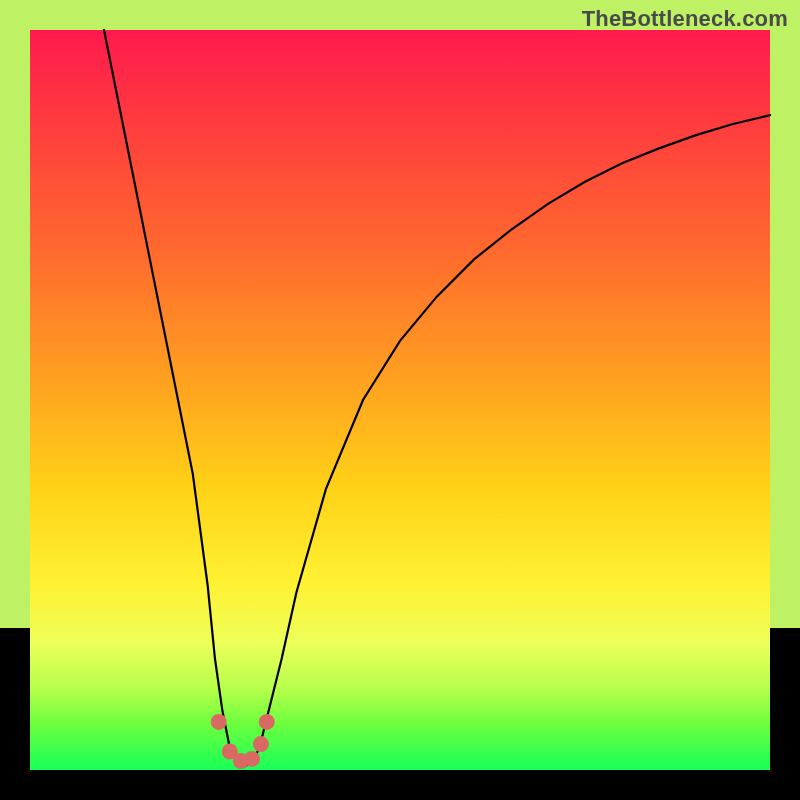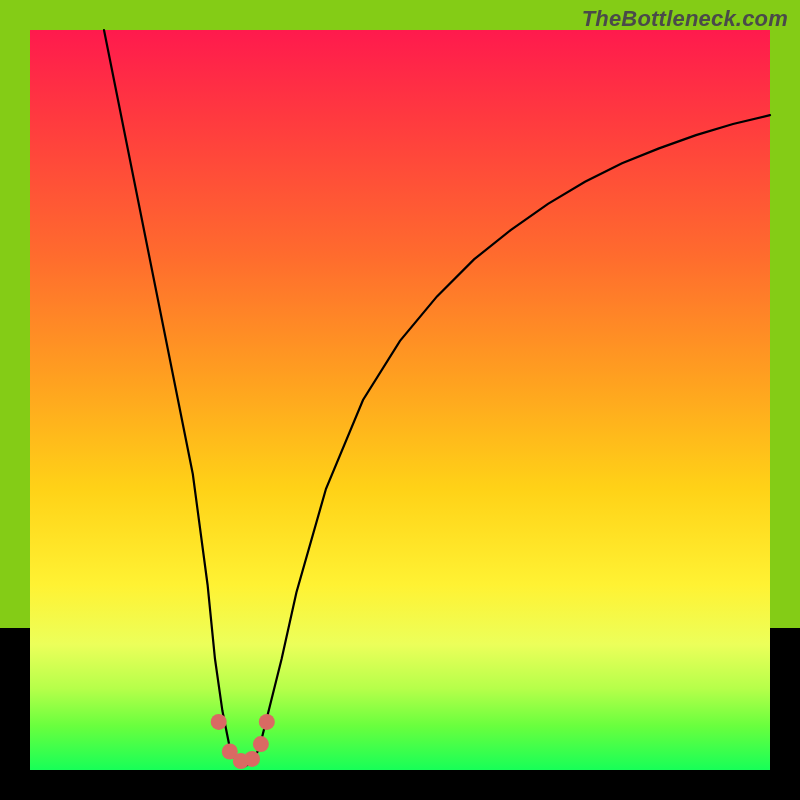--- a/index.html
+++ b/index.html
@@ -10,22 +10,21 @@
     overflow: hidden;
     background: #000;
     font-family: Arial, Helvetica, sans-serif;
   }
   .frame {
     position: absolute;
     left: 0;
     top: 0;
     width: 800px;
     height: 628px;
-    background: #84cc16;
-    font-style: italic;
+    background: #bef264;
   }
   .plot {
     position: absolute;
     left: 30px;
     top: 30px;
     width: 740px;
     height: 740px;
     
     background: linear-gradient(
       to bottom,

